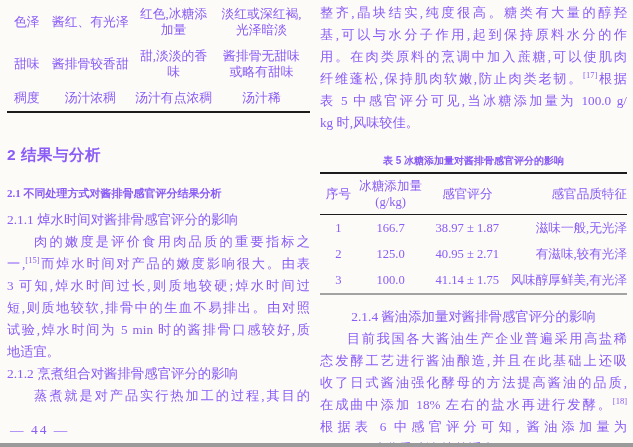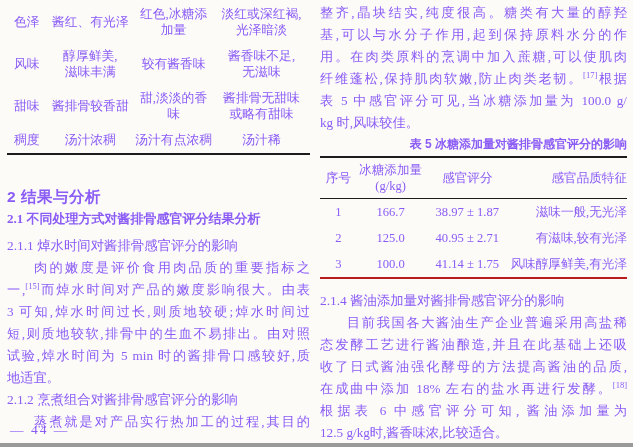--- a/index.html
+++ b/index.html
@@ -22,67 +22,59 @@
   .tbl-top{margin-top:1px;font-size:12.8px;border-bottom:2px solid #1c1c1c;}
   .tbl-top .td{padding:5px 1px;}
   .tbl-top .c0{width:13%;}
   .tbl-top .c1{width:29%;}
   .tbl-top .c2{width:26%;}
   .tbl-top .c3{width:32%;}
 
   
   .h2{margin-top:31px;font-family:"Liberation Sans","DejaVu Sans",sans-serif;
       font-weight:bold;font-size:15.5px;letter-spacing:.5px;line-height:22px;}
-  .h3{margin-top:0;font-weight:bold;font-size:13px;line-height:22px;white-space:nowrap;}
+  .h3{margin-top:16px;font-weight:bold;font-size:11px;line-height:22px;white-space:nowrap;}
   .h4{margin-top:5px;font-size:13.4px;line-height:22px;white-space:nowrap;}
 
   
   .para{font-size:13.2px;}
   .line{height:22px;line-height:22px;text-align:justify;text-align-last:justify;overflow:hidden;}
   .line.no-just{text-align-last:left;}
   .line.indent{text-indent:2.05em;}
   sup{font-size:8.5px;line-height:0;vertical-align:super;}
 
   
-  .t5-caption{margin-top:2px;text-align:right;font-weight:bold;font-size:12px;
+  .t5-caption{margin-top:18px;text-align:center;font-weight:bold;font-size:10px;
       font-family:"Liberation Sans","DejaVu Sans",sans-serif;line-height:17px;}
-  .t5-table{margin-top:3px;border-top:2px solid #1c1c1c;border-bottom:2px solid #b91c1c;font-size:12.6px;}
+  .t5-table{margin-top:3px;border-top:2px solid #1c1c1c;border-bottom:2px solid #a3a3a3;font-size:12.6px;}
   .t5-head{border-bottom:1.2px solid #1c1c1c;}
   .t5-head .td{padding:4px 0;}
   .t5-body .td{padding:5px 0;}
   .t5-table .c0{width:12%;}
   .t5-table .c1{width:22%;}
   .t5-table .c2{width:28%;}
   .t5-table .c3{width:38%;text-align:right;}
-  .h4-after-table{margin-top:11px;}
+  .h4-after-table{margin-top:11px;text-align:center;}
 
   .footer{position:absolute;left:10px;top:422px;font-size:13.5px;letter-spacing:2px;}
 </style>
 </head>
 <body>
 
 <div class="page">
 
   <div class="col col-left">
 
     <div class="tbl tbl-top">
         <div class="tr">
           <div class="td c0">色泽</div>
           <div class="td c1">酱红、有光泽</div>
           <div class="td c2">红色,冰糖添加量</div>
           <div class="td c3">淡红或深红褐,
 光泽暗淡</div>
-        </div>
-        <div class="tr">
-          <div class="td c0">风味</div>
-          <div class="td c1">醇厚鲜美,
-滋味丰满</div>
-          <div class="td c2">较有酱香味</div>
-          <div class="td c3">酱香味不足,
-无滋味</div>
         </div>
         <div class="tr">
           <div class="td c0">甜味</div>
           <div class="td c1">酱排骨较香甜</div>
           <div class="td c2">甜,淡淡的香味</div>
           <div class="td c3">酱排骨无甜味
 或略有甜味</div>
         </div>
         <div class="tr">
           <div class="td c0">稠度</div>

